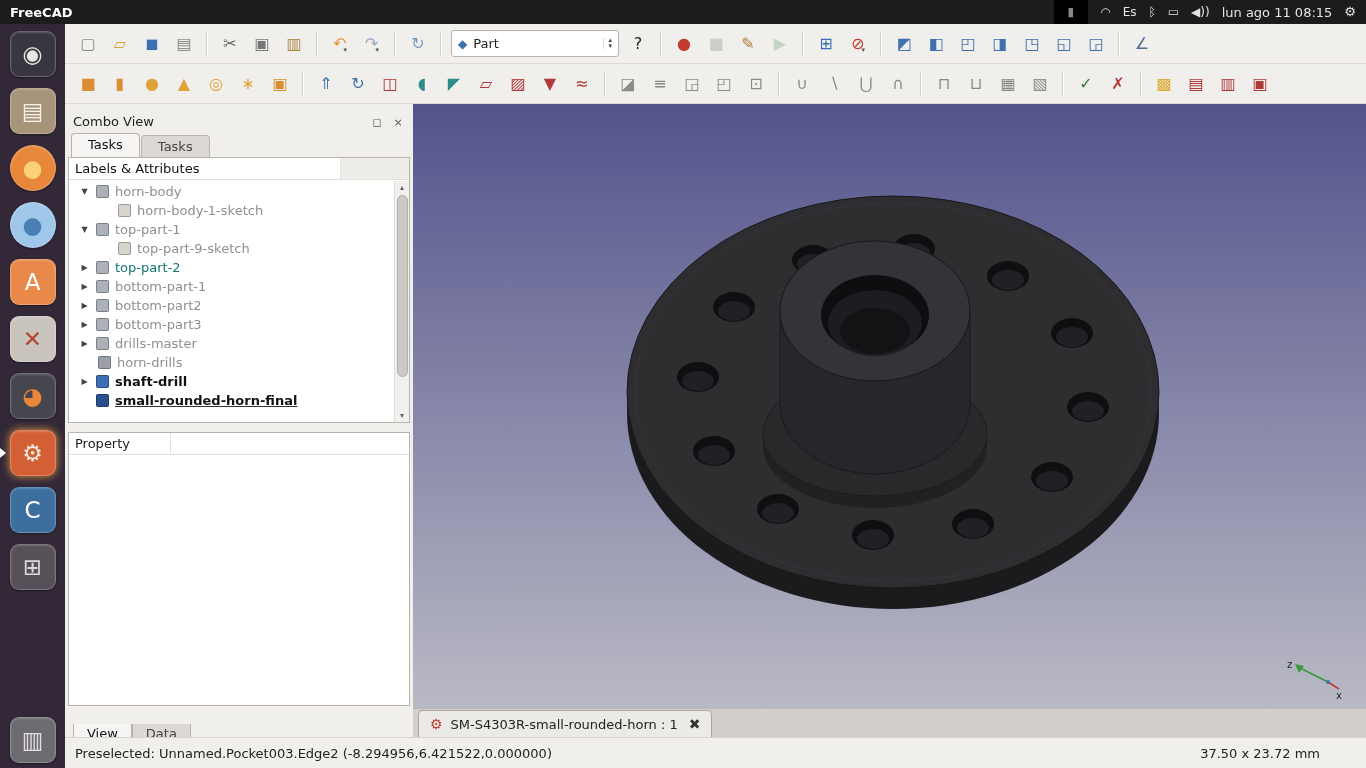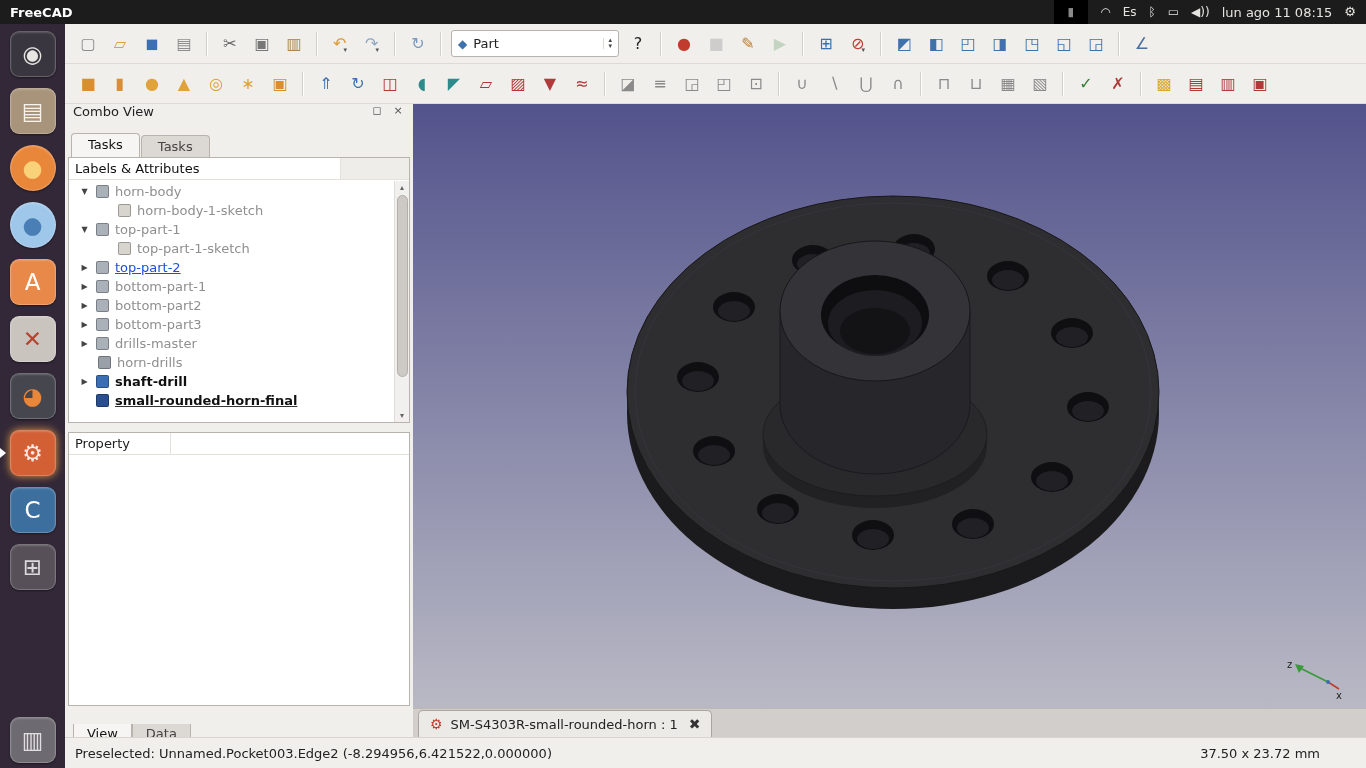--- a/index.html
+++ b/index.html
@@ -33,21 +33,21 @@
   .tb-btn.disabled{opacity:.4}
   .tb-glyph{line-height:1}
   .tb-dd{font-size:7px;color:#555;margin-left:-3px;align-self:flex-end;padding-bottom:3px}
   .tb-sep{width:2px;height:24px;border-left:1px solid #d2cec9;border-right:1px solid #fff;margin:0 3px;flex:none}
   .wb-combo{display:flex;align-items:center;height:27px;width:168px;min-width:168px;background:#fff;border:1px solid #b8b3ad;border-radius:3px;padding:0 6px;gap:6px;color:#222}
   .wb-ic{color:#3f72ad;font-size:12px}
   .wb-spin{margin-left:auto;display:flex;flex-direction:column;line-height:.85;font-size:7px;color:#444;border-left:1px solid #ddd9d4;padding-left:4px}
 
   
   #combo{position:absolute;left:65px;top:104px;width:348px;height:633px;background:#f1efec;padding:0 3px;color:#333}
-  .combo-title{height:25px;display:flex;align-items:flex-start;padding:0 5px;color:#222}
+  .combo-title{height:25px;display:flex;align-items:flex-end;padding:0 5px;color:#222}
   .ct-btns{margin-left:auto;display:flex;gap:7px;color:#555;font-size:11px}
   .ctb{width:14px;text-align:center}
   .combo-tabs{height:28px;display:flex;align-items:flex-end;padding-left:3px;gap:1px}
   .ctab{padding:3px 16px 3px;background:#dcd8d3;border:1px solid #b8b3ad;border-bottom:none;border-radius:4px 4px 0 0;color:#444}
   .ctab.active{background:#f6f5f3;color:#111;padding-bottom:5px}
   .tree-box{position:relative;height:266px;background:#fff;border:1px solid #b8b3ad;overflow:hidden}
   .tree-header{height:22px;display:flex;border-bottom:1px solid #e4e1dd}
   .th-cell{width:272px;display:flex;align-items:center;padding-left:6px;border-right:1px solid #e4e1dd;background:#fff;color:#111}
   .th-rest{flex:1;background:#efedea}
   .tree-items{padding-top:2px}
@@ -378,26 +378,26 @@
             <span class="tlabel" style="color: rgb(143, 143, 143);">horn-body-1-sketch</span>
           </div>
           <div class="trow" style="padding-left: 10px;">
             <span class="tarrow">▼</span>
             <span class="ticon" style="background: rgb(170, 177, 185);"></span>
             <span class="tlabel" style="color: rgb(143, 143, 143);">top-part-1</span>
           </div>
           <div class="trow" style="padding-left: 32px;">
             <span class="tarrow"></span>
             <span class="ticon" style="background: rgb(216, 212, 206);"></span>
-            <span class="tlabel" style="color: rgb(143, 143, 143);">top-part-1-sketch</span>
+            <span class="tlabel" style="color: rgb(143, 143, 143);">top-part-9-sketch</span>
           </div>
           <div class="trow" style="padding-left: 10px;">
             <span class="tarrow">▶</span>
             <span class="ticon" style="background: rgb(170, 177, 185);"></span>
-            <span class="tlabel" style="color: #1d4ed8; text-decoration: underline;">top-part-2</span>
+            <span class="tlabel" style="color: #0f766e;">top-part-2</span>
           </div>
           <div class="trow" style="padding-left: 10px;">
             <span class="tarrow">▶</span>
             <span class="ticon" style="background: rgb(170, 177, 185);"></span>
             <span class="tlabel" style="color: rgb(143, 143, 143);">bottom-part-1</span>
           </div>
           <div class="trow" style="padding-left: 10px;">
             <span class="tarrow">▶</span>
             <span class="ticon" style="background: rgb(170, 177, 185);"></span>
             <span class="tlabel" style="color: rgb(143, 143, 143);">bottom-part2</span>

